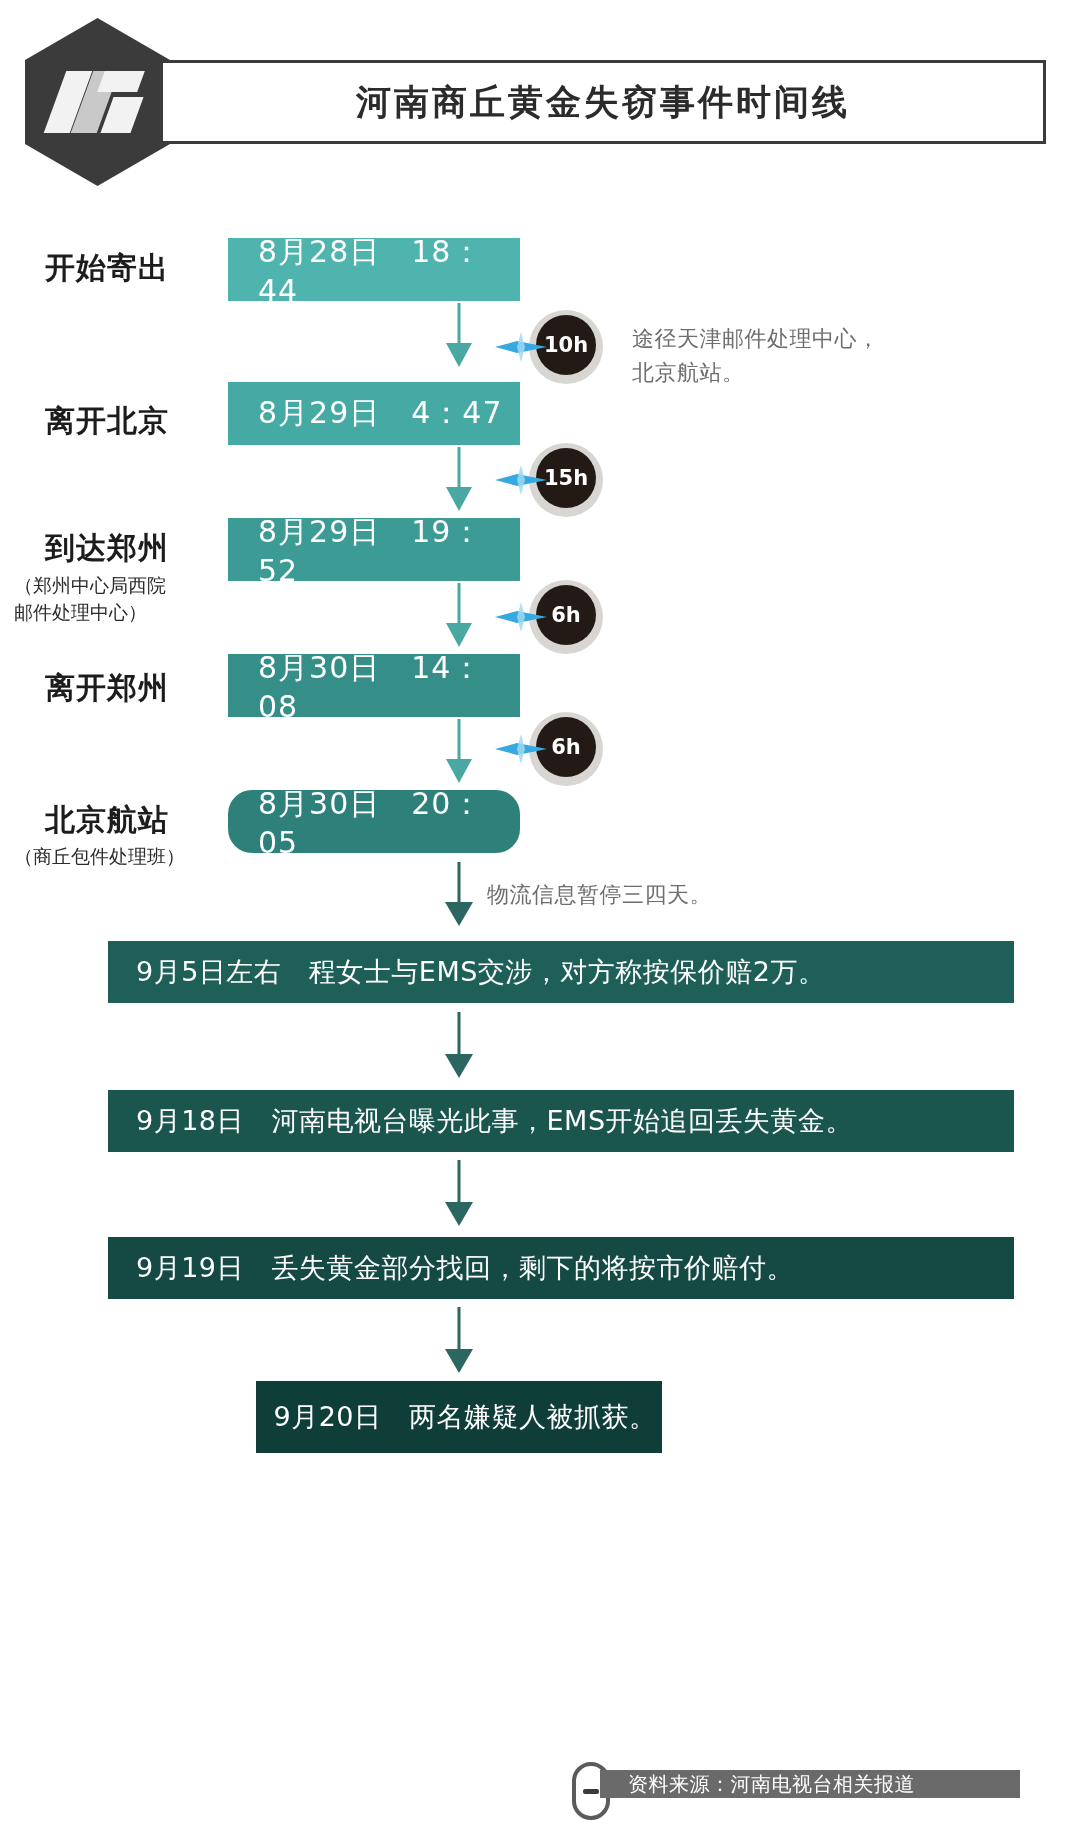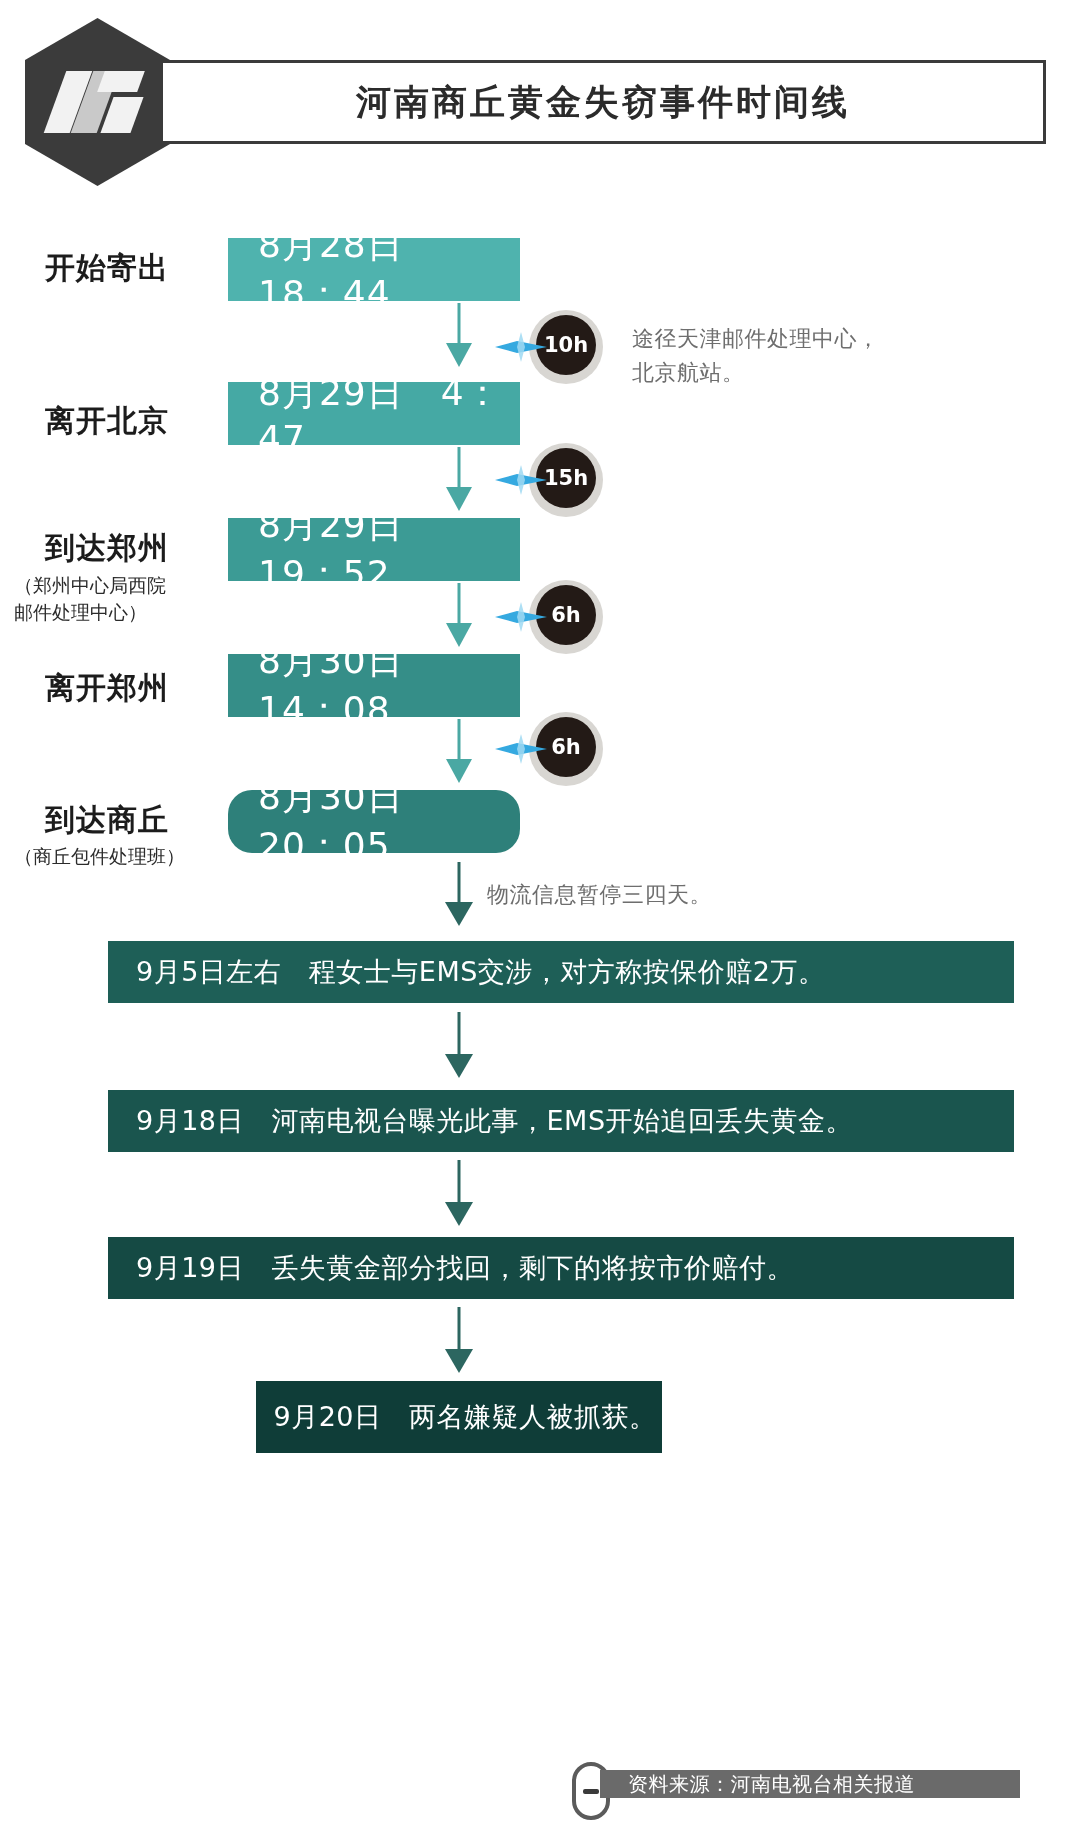--- a/index.html
+++ b/index.html
@@ -46,21 +46,21 @@
     font-family:"DejaVu Sans","Liberation Sans",sans-serif;
   }
   .stage-sub{
     position:absolute;left:14px;width:250px;
     font-size:19px;color:#2b2b2b;line-height:27px;letter-spacing:0px;
     font-family:"DejaVu Sans","Liberation Sans",sans-serif;
   }
   .time-bar{
     position:absolute;left:228px;width:292px;height:63px;
     display:flex;align-items:center;
-    color:#ffffff;font-size:36px;letter-spacing:1px;
+    color:#ffffff;font-size:30px;letter-spacing:1px;
     font-family:"DejaVu Sans","Liberation Sans",sans-serif;
     padding-left:30px;box-sizing:border-box;
   }
 
   
   .arrow-v{position:absolute;}
   .arrow-v .shaft{position:absolute;left:50%;top:0;transform:translateX(-50%);width:3px;background:#4aa8a3;}
   .arrow-v .head{
     position:absolute;left:50%;transform:translateX(-50%);
     width:0;height:0;border-left:13px solid transparent;border-right:13px solid transparent;
@@ -206,21 +206,21 @@
   <div class="badge" style="left:529px;top:712px;">
     <div class="ring"></div>
     <div class="disc">6h</div>
     <svg class="sparkle" viewBox="0 0 52 30">
       <path d="M52 15 L22 9 L0 15 L22 21 Z" fill="#35a9e0"></path>
       <path d="M30 15 L26 0 L22 15 L26 30 Z" fill="#9fd9f2" opacity="0.85"></path>
     </svg>
   </div>
 
   <div class="stage" style="top:0;">
-    <div class="stage-label" style="top:800px;">到达商丘</div>
+    <div class="stage-label" style="top:800px;">北京航站</div>
     <div class="stage-sub" id="sub5" style="top:843px;">（商丘包件处理班）</div>
     <div class="time-bar" id="bar5" style="top: 790px; background: rgb(46, 128, 122); border-radius: 24px;">8月30日　20：05</div>
   </div>
 
   <div class="arrow-d" style="left:444px;top:862px;width:30px;height:66px;">
     <div class="shaft" style="height:44px;"></div>
     <div class="head" style="top:40px;"></div>
   </div>
   <div class="note" style="left:487px;top:878px;width:420px;">物流信息暂停三四天。</div>
 

